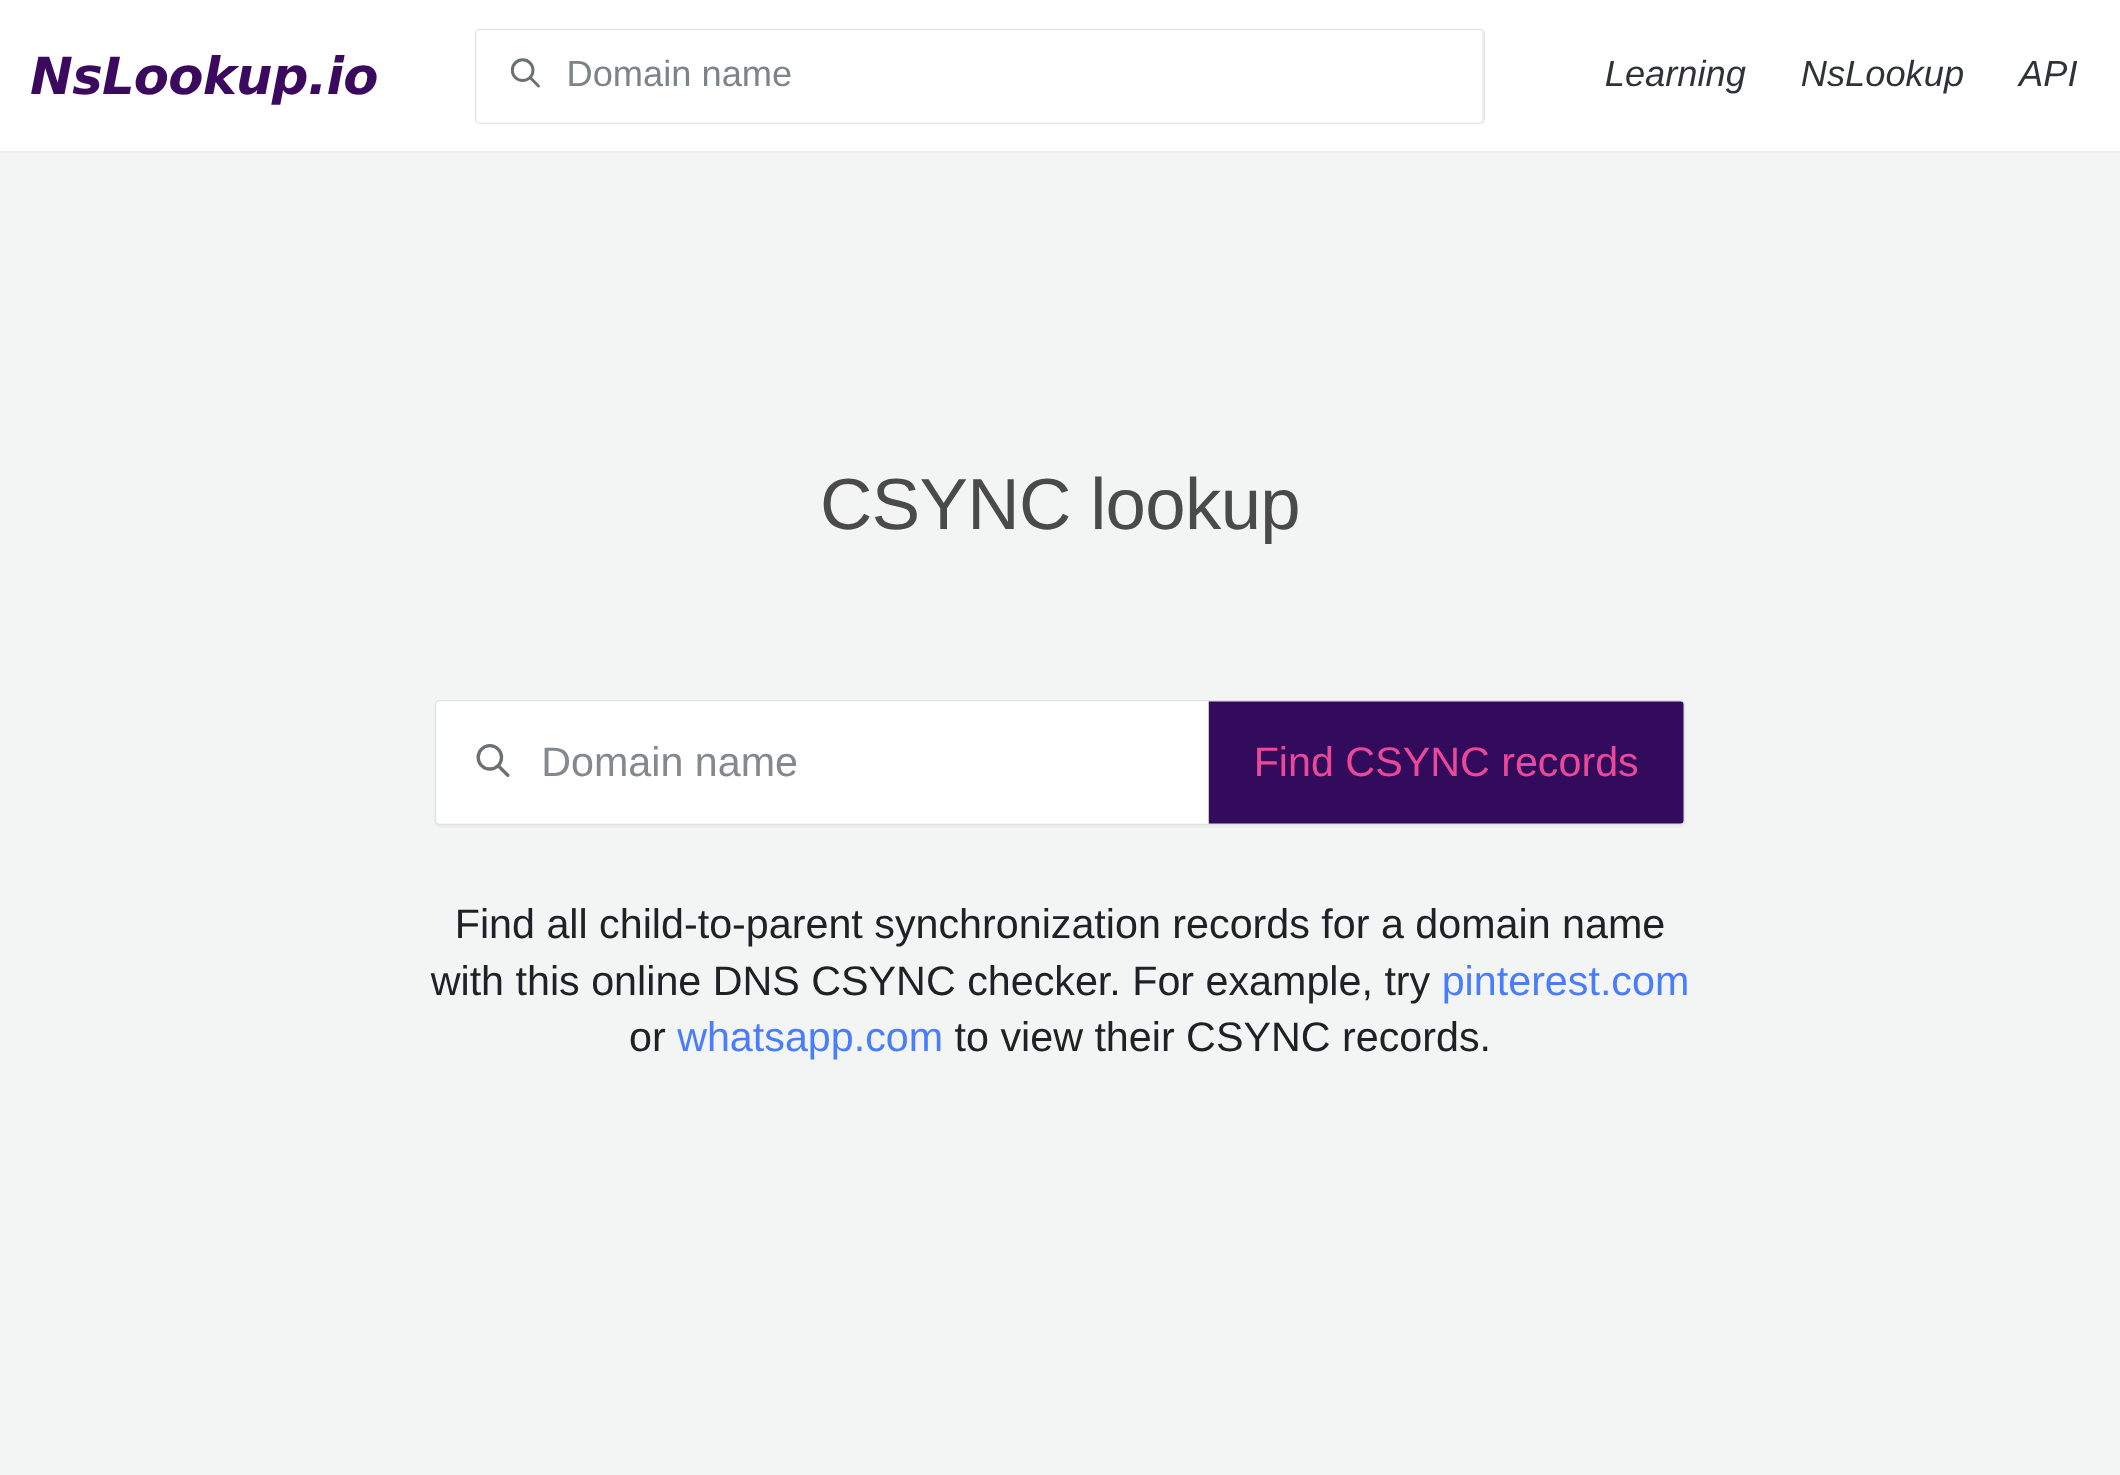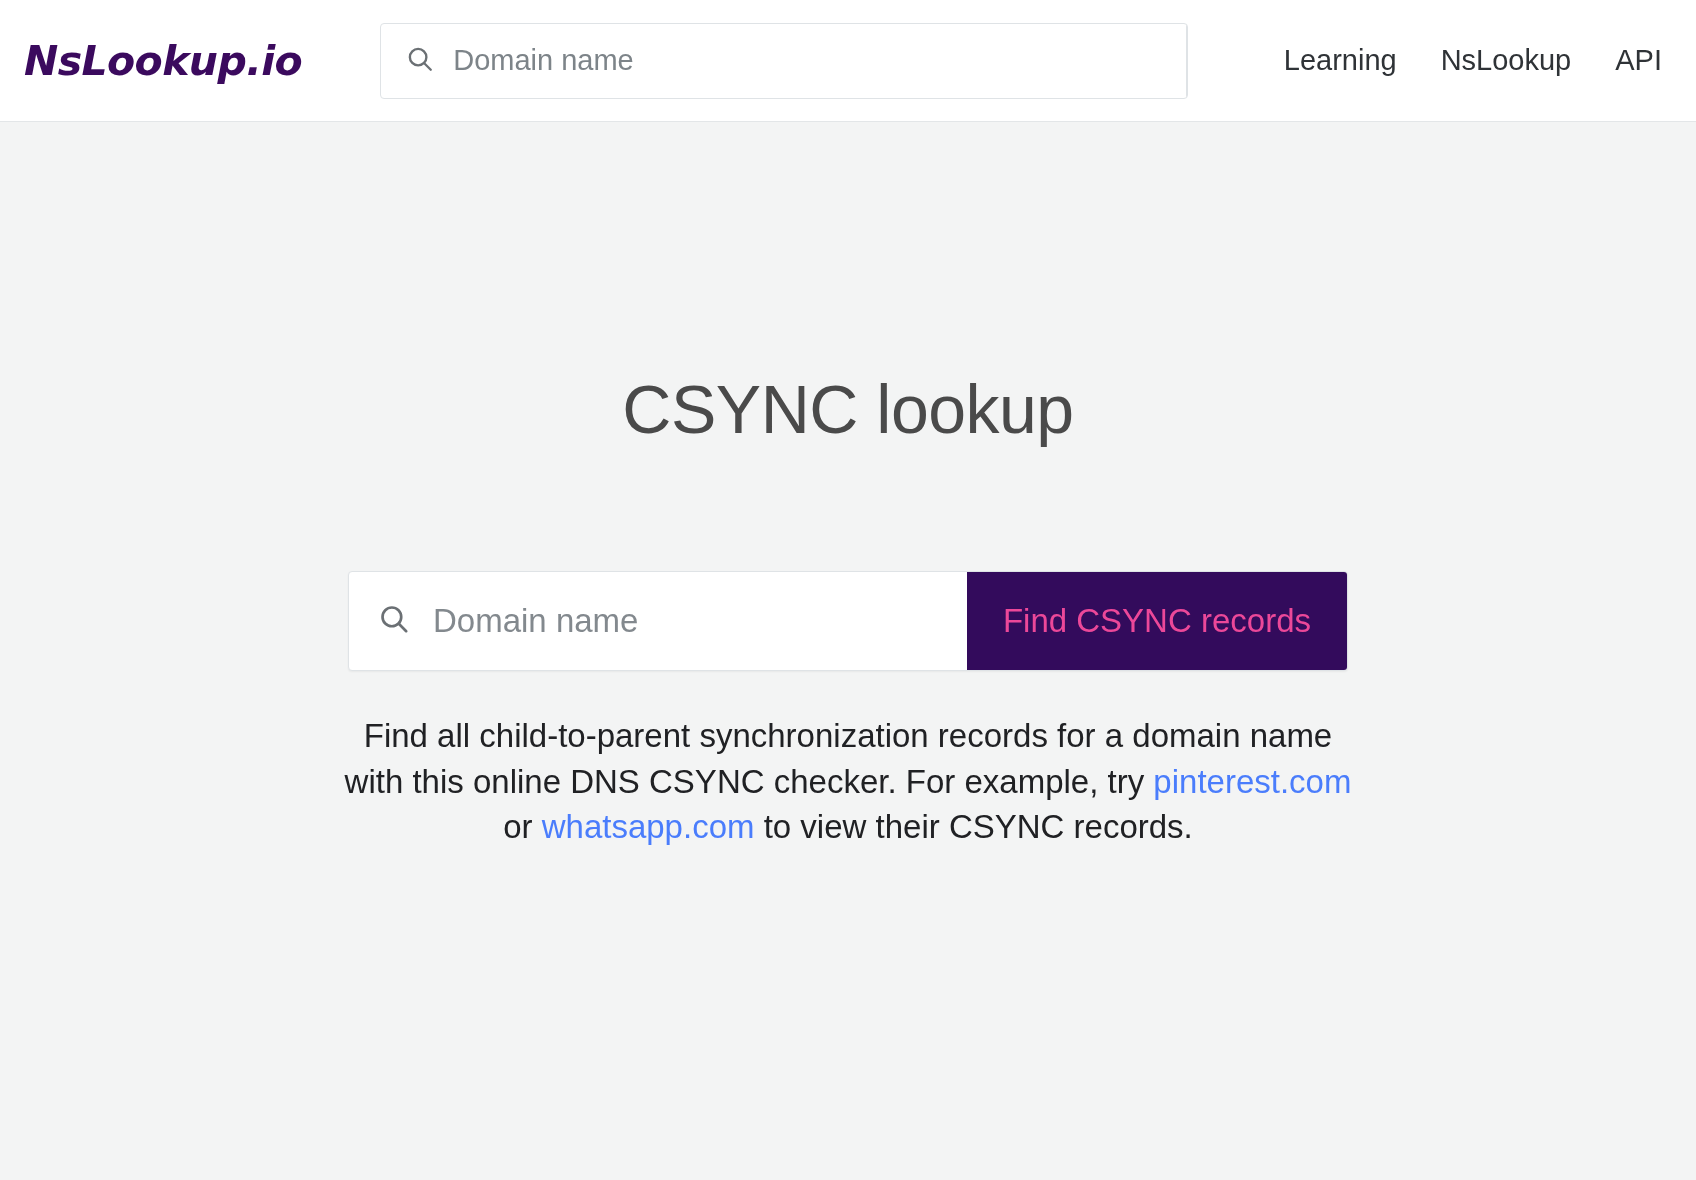--- a/index.html
+++ b/index.html
@@ -80,20 +80,21 @@
     cursor: pointer;
     white-space: nowrap;
   }
 
   .nav {
     display: flex;
     align-items: center;
     gap: 44px;
     margin-left: auto;
     padding-left: 40px;
+    font-style: italic;
   }
   .nav a {
     font-size: 29px;
     color: #2f3337;
     text-decoration: none;
     white-space: nowrap;
   }
 
   .mag {
     flex: 0 0 auto;
@@ -102,21 +103,21 @@
 
   
   .main {
     position: relative;
     height: calc(1180px - 122px);
   }
   .page-title {
     margin: 0;
     padding-top: 248px;
     text-align: center;
-    font-size: 68px;
+    font-size: 58px;
     font-weight: normal;
     color: #4a4a4a;
     letter-spacing: -0.5px;
   }
 
   .lookup-form {
     margin: 123px auto 0;
     width: 1000px;
     height: 100px;
     display: flex;
@@ -154,21 +155,21 @@
     background: #330b5c;
     color: #ec4899;
     font-family: "Liberation Sans", sans-serif;
     font-size: 33px;
     padding: 0 36px;
     cursor: pointer;
     white-space: nowrap;
   }
 
   .description {
-    margin: 42px auto 0;
+    margin: 56px auto 0;
     width: 1010px;
     text-align: center;
     font-size: 33px;
     line-height: 1.38;
     color: #202124;
   }
   .description a {
     color: #4a7dfc;
     text-decoration: none;
   }

